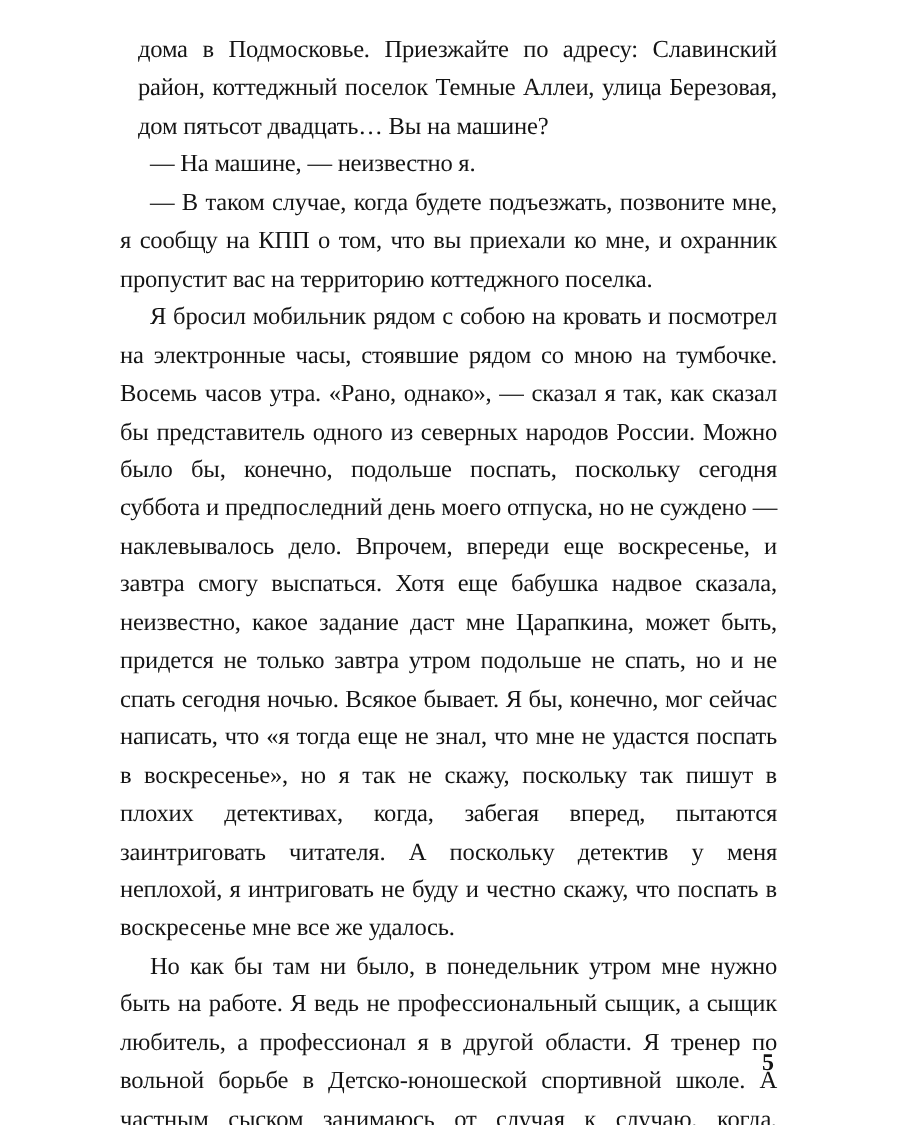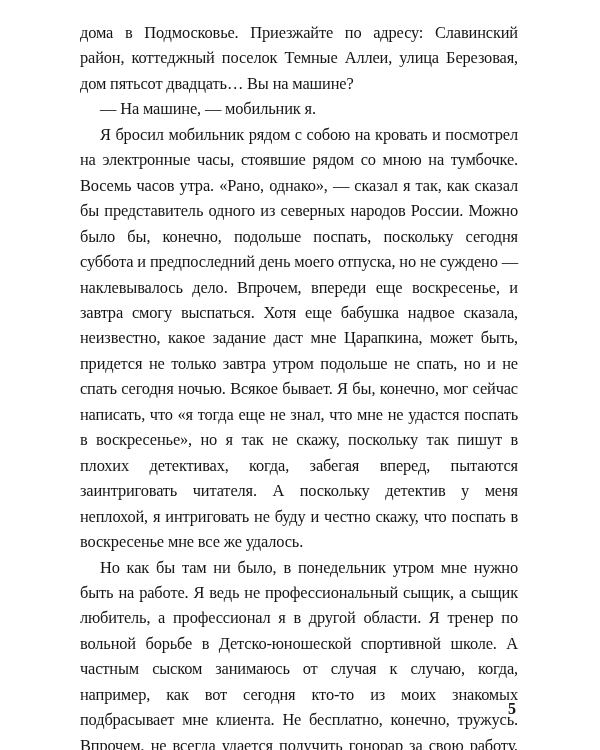--- a/index.html
+++ b/index.html
@@ -19,34 +19,35 @@
     line-height: 25.45px;
     color: #141414;
     text-align: justify;
     letter-spacing: -0.15px;
   }
   .para {
     margin: 0;
     text-indent: 20px;
     hyphens: manual;
   }
-  .para.no-indent { text-indent: 0; }
+  .para.no-indent { text-indent: 0; margin-left: 12px; }
   .page-number {
     position: absolute;
     left: 508px;
     top: 700px;
     font-family: "Liberation Serif", "DejaVu Serif", serif;
     font-size: 16px;
     font-weight: bold;
     color: #141414;
   }
 </style>
 </head>
 <body>
 
 <div class="page-text">
   <p class="para no-indent">дома в Подмосковье. Приезжайте по адресу: Славинский район, коттеджный поселок Темные Аллеи, улица Березовая, дом пятьсот двадцать… Вы на машине?</p>
-  <p class="para">— На машине, — мобильник я.</p>
+  <p class="para">— На машине, — неизвестно я.</p>
+  <p class="para">— В таком случае, когда будете подъезжать, позвоните мне, я сообщу на КПП о том, что вы приехали ко мне, и охранник про­пустит вас на территорию коттеджного поселка.</p>
   <p class="para">Я бросил мобильник рядом с собою на кровать и посмотрел на электронные часы, стоявшие рядом со мною на тумбочке. Восемь часов утра. «Рано, однако», — сказал я так, как сказал бы пред­ставитель одного из северных народов России. Можно было бы, конечно, подольше поспать, поскольку сегодня суббота и пред­последний день моего отпуска, но не суждено — наклевывалось дело. Впрочем, впереди еще воскресенье, и завтра смогу выспать­ся. Хотя еще бабушка надвое сказала, неизвестно, какое задание даст мне Царапкина, может быть, придется не только завтра утром подольше не спать, но и не спать сегодня ночью. Всякое бывает. Я бы, конечно, мог сейчас написать, что «я тогда еще не знал, что мне не удастся поспать в воскресенье», но я так не скажу, посколь­ку так пишут в плохих детективах, когда, забегая вперед, пытают­ся заинтриговать читателя. А поскольку детектив у меня неплохой, я интриговать не буду и честно скажу, что поспать в воскресенье мне все же удалось.</p>
   <p class="para">Но как бы там ни было, в понедельник утром мне нужно быть на работе. Я ведь не профессиональный сыщик, а сыщик любитель, а профессионал я в другой области. Я тренер по вольной борьбе в Детско-юношеской спортивной школе. А частным сыском зани­маюсь от случая к случаю, когда, например, как вот сегодня кто-то из моих знакомых подбрасывает мне клиента. Не бесплатно, ко­нечно, тружусь. Впрочем, не всегда удается получить гонорар за свою работу, бывает, и прокатывают меня клиенты, но я не обижа-</p>
 </div>
 
 <div class="page-number">5</div>
 
 </body></html>

